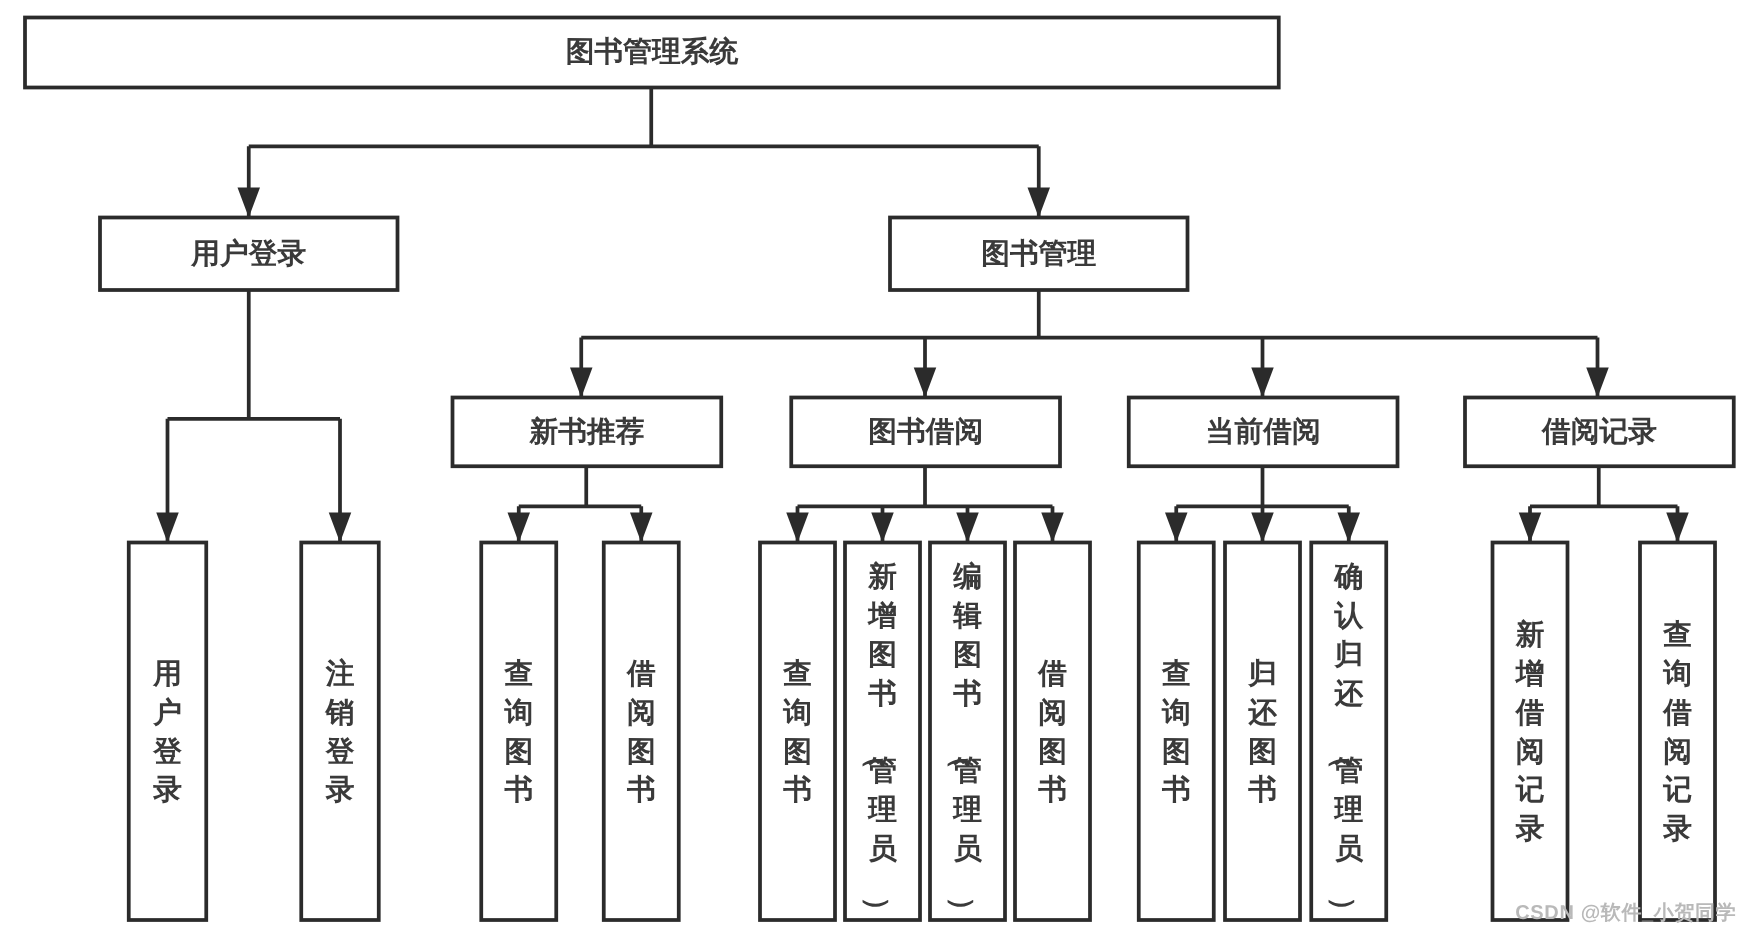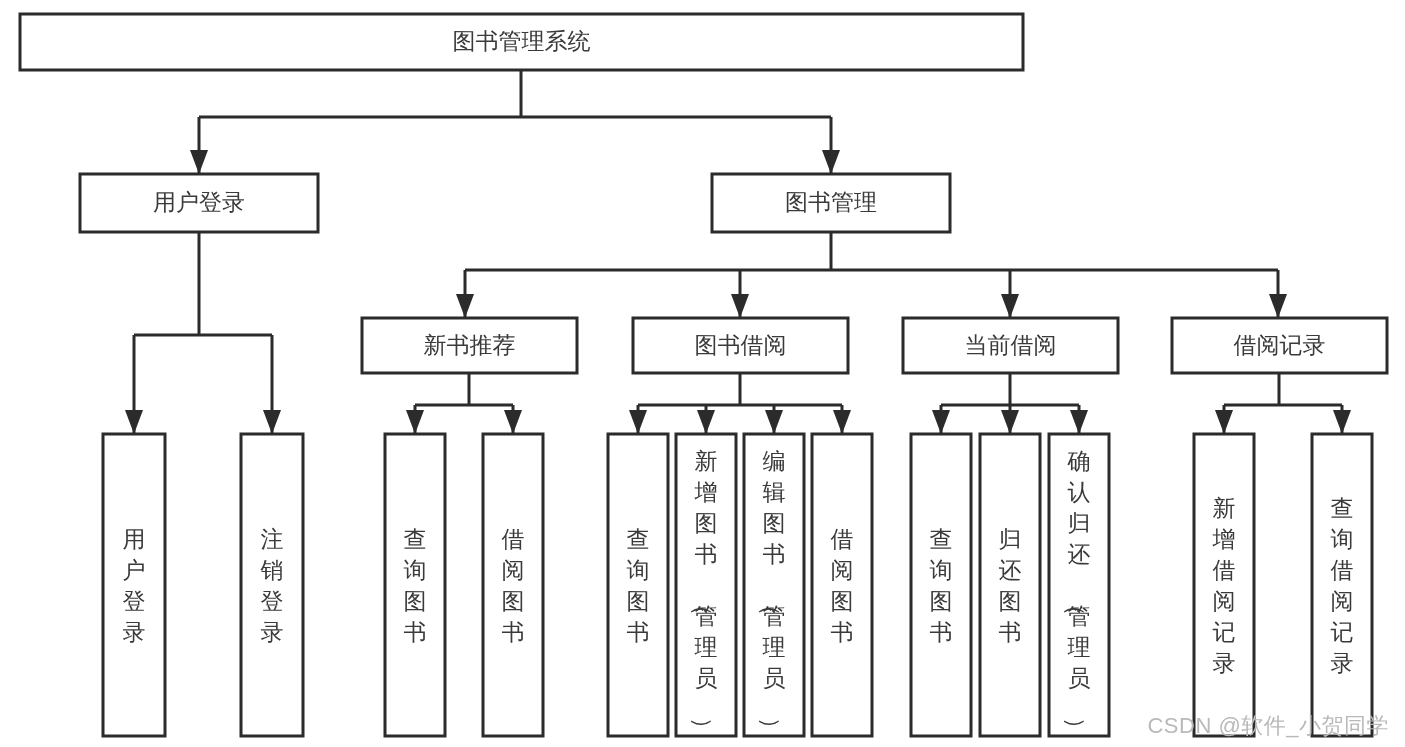--- a/index.html
+++ b/index.html
@@ -11,20 +11,21 @@
     width: 1405px;
     height: 747px;
     font-family: "Liberation Sans", "DejaVu Sans", sans-serif;
     overflow: hidden;
   }
   #diagram-root {
     position: relative;
     width: 1405px;
     height: 747px;
     background: #ffffff;
+    font-weight: bold;
   }
   svg.diagram {
     display: block;
     width: 1405px;
     height: 747px;
   }
   .node-box {
     fill: #ffffff;
     stroke: #2b2b2b;
     stroke-width: 3;
@@ -50,21 +51,21 @@
     font-family: "Liberation Sans", "DejaVu Sans", sans-serif;
     font-size: 23px;
     fill: #3a3a3a;
     text-anchor: middle;
   }
   .watermark {
     position: absolute;
     right: 16px;
     bottom: 6px;
     font-family: "Liberation Sans", "DejaVu Sans", sans-serif;
-    font-size: 22px;
+    font-size: 16px;
     color: #b9b9b9;
     letter-spacing: 0.5px;
     white-space: nowrap;
     pointer-events: none;
   }
 </style>
 </head>
 <body>
 
 <div id="diagram-root">

